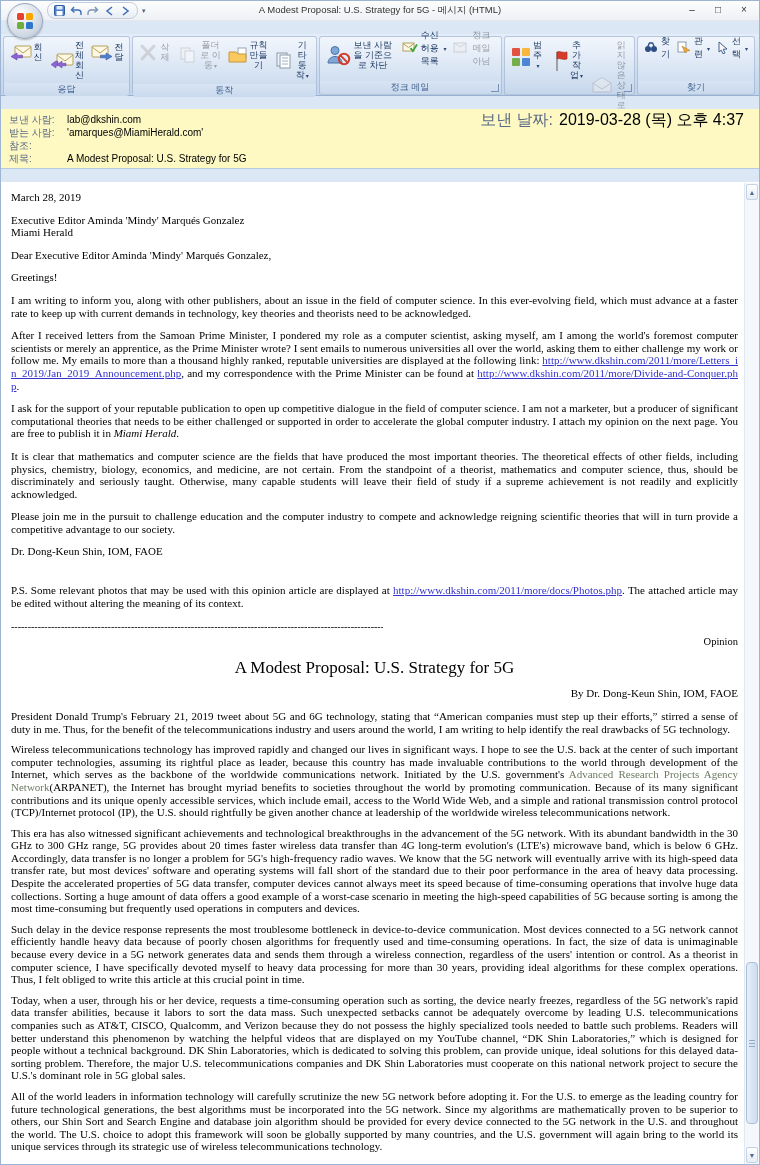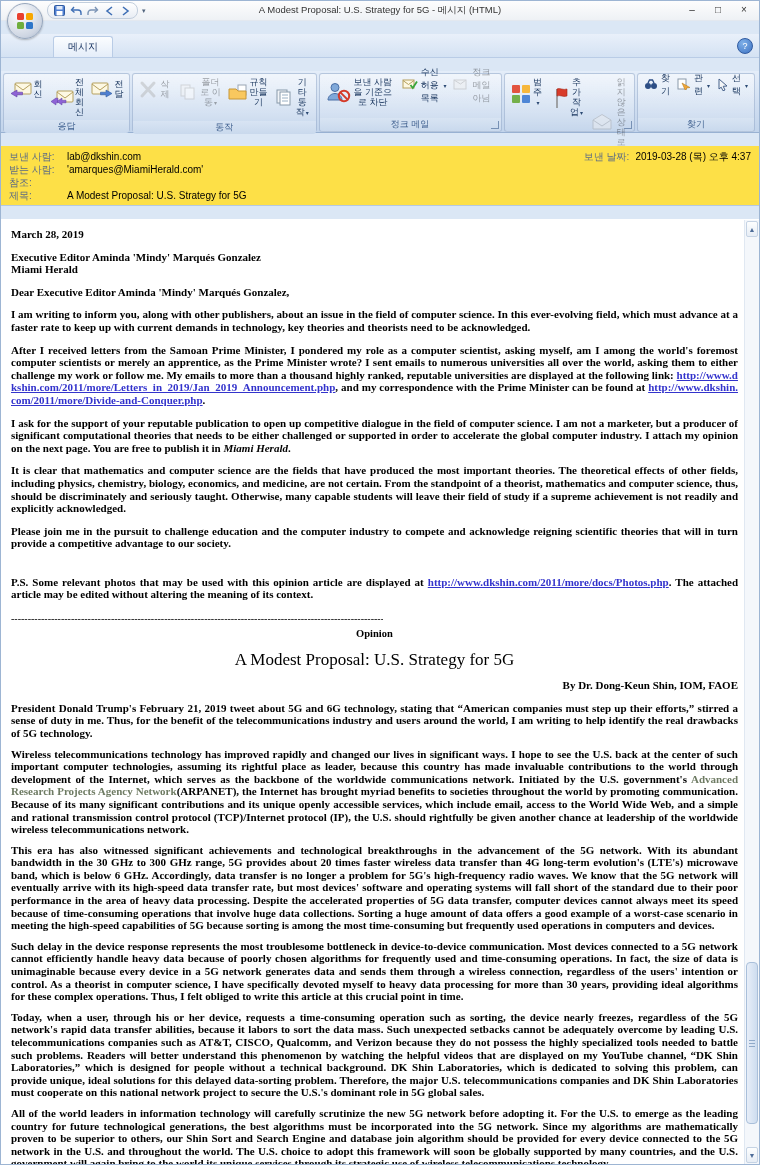--- a/index.html
+++ b/index.html
@@ -42,38 +42,38 @@
   .dlaunch{position:absolute;right:2px;bottom:2px;width:7px;height:7px;
     border-right:1px solid #7791b5;border-bottom:1px solid #7791b5;}
   .bigbtn{min-width:34px;max-width:66px;display:flex;flex-direction:row;align-items:center;
     font-size:9px;color:#15325b;text-align:center;line-height:10px;padding:1px 2px;border-radius:3px;}
   .bigbtn .ic{height:24px;display:flex;align-items:center;justify-content:center;}
   .smallcol{display:flex;flex-direction:row;justify-content:flex-start;gap:1px;padding-top:2px;}
   .smallbtn{display:flex;align-items:center;gap:3px;font-size:9px;color:#15325b;height:14px;padding:0 3px;}
   .caret{font-size:6px;color:#2c4a74;margin-left:1px;}
   .disabled{opacity:.45;filter:grayscale(.9);}
   
-  .mailhead{background:#fde047;border-bottom:1px solid #b6c9e0;padding:4px 8px 3px;position:relative;}
+  .mailhead{background:#fef9c3;border-bottom:1px solid #b6c9e0;padding:4px 8px 3px;position:relative;}
   .hrow{display:flex;font-size:10px;line-height:13px;}
   .hlabel{width:58px;color:#5a6a85;flex-shrink:0;}
   .hvalue{color:#000;}
-  .sent{position:absolute;right:8px;top:4px;font-size:10px;line-height:13px;display:flex;}
+  .sent{position:absolute;right:15px;top:4px;font-size:16px;line-height:13px;display:flex;}
   .sent .hlabel{width:auto;margin-right:6px;}
   
   .bodywrap{flex:1;display:flex;background:#fff;border-top:1px solid #fff;overflow:hidden;}
   .content{flex:1;padding:8px 6px 0 10px;font-family:"Liberation Serif",serif;
     font-size:11px;line-height:12.6px;color:#000;text-align:justify;overflow:hidden;}
-  .content p{margin:0 0 10px;font-weight:bold;}
+  .content p{margin:0 0 10px;}
   .content .ps{margin-top:26px;}
   .lnk{color:#3333cc;text-decoration:underline;word-break:break-all;}
   .italic{font-style:italic;}
   .muted{color:#6e7b63;}
   .divider{width:372px;overflow:hidden;white-space:nowrap;font-size:10px;letter-spacing:0;
     margin:12px 0 2px;text-align:left;}
-  .kicker,.kdate{font-size:10.5px;line-height:11.5px;margin:0;text-align:center;}
+  .kicker,.kdate{font-size:10.5px;line-height:11.5px;margin:0;text-align:right;}
   .atitle{text-align:center;font-size:17px;line-height:22px;margin:6px 0 8px;font-weight:normal;}
   .byline{text-align:right;font-size:11px;margin:0 0 12px;}
   .content .ap{margin:0 0 8px;}
   
   .vscroll{width:14px;background:#f4f7fb;border-left:1px solid #e0e8f2;display:flex;
     flex-direction:column;position:relative;}
   .sarrow{height:14px;display:flex;align-items:center;justify-content:center;
     font-size:7px;color:#4f6d99;background:linear-gradient(#fdfefe,#e7edf5);
     border:1px solid #c5d3e4;border-radius:2px;margin:1px;}
   .strack{flex:1;position:relative;}
@@ -129,26 +129,20 @@
     </div>
     <span class="qat-more">▾</span>
     <div class="title-text">A Modest Proposal: U.S. Strategy for 5G - 메시지 (HTML)</div>
     <div class="win-controls">
       <div class="win-btn">–</div>
       <div class="win-btn">□</div>
       <div class="win-btn">×</div>
     </div>
   </div>
 
-  <div class="tabrow">
-    <div class="tab">메시지</div>
-    <div class="help">
-        <span>?</span>
-      </div>
-  </div>
 
   <div class="ribbon">
 
     <div class="rgroup">
       <div class="gbody">
         <div class="bigbtn">
           <span class="ic">
               <svg width="24" height="19">
                 <rect x="6" y="3" width="16" height="11" rx="1" fill="#fdf8e3" stroke="#b5a05e"></rect>
                 <path d="M6 4l8 6 8-6" fill="none" stroke="#b5a05e"></path>
@@ -349,25 +343,27 @@
       <span class="hlabel">보낸 날짜:</span>
       <span class="hvalue">2019-03-28 (목) 오후 4:37</span>
     </div>
   </div>
 
   <div class="bodywrap">
     <div class="content">
       <p><span>March 28, 2019</span></p>
       <p><span>Executive Editor Aminda 'Mindy' Marqués Gonzalez</span><br><span>Miami Herald</span></p>
       <p><span>Dear Executive Editor Aminda 'Mindy' Marqués Gonzalez,</span></p>
+      <p><span>Greetings!</span></p>
       <p><span>I am writing to inform you, along with other publishers, about an issue in the field of computer science. In this ever-evolving field, which must advance at a faster rate to keep up with current demands in technology, key theories and theorists need to be acknowledged.</span></p>
       <p><span>After I received letters from the Samoan Prime Minister, I pondered my role as a computer scientist, asking myself, am I among the world's foremost computer scientists or merely an apprentice, as the Prime Minister wrote? I sent emails to numerous universities all over the world, asking them to either challenge my work or follow me. My emails to more than a thousand highly ranked, reputable universities are displayed at the following link: </span><a href="#" class="lnk">http://www.dkshin.com/2011/more/Letters_in_2019/Jan_2019_Announcement.php</a><span>, and my correspondence with the Prime Minister can be found at </span><a href="#" class="lnk">http://www.dkshin.com/2011/more/Divide-and-Conquer.php</a><span>.</span></p>
       <p><span>I ask for the support of your reputable publication to open up competitive dialogue in the field of computer science. I am not a marketer, but a producer of significant computational theories that needs to be either challenged or supported in order to accelerate the global computer industry. I attach my opinion on the next page. You are free to publish it in </span><span class="italic">Miami Herald</span><span>.</span></p>
       <p><span>It is clear that mathematics and computer science are the fields that have produced the most important theories. The theoretical effects of other fields, including physics, chemistry, biology, economics, and medicine, are not certain. From the standpoint of a theorist, mathematics and computer science, thus, should be discriminately and seriously taught. Otherwise, many capable students will leave their field of study if a supreme achievement is not readily and explicitly acknowledged.</span></p>
       <p><span>Please join me in the pursuit to challenge education and the computer industry to compete and acknowledge reigning scientific theories that will in turn provide a competitive advantage to our society.</span></p>
+      <p><span>Dr. Dong-Keun Shin, IOM, FAOE</span></p>
       <p class="ps"><span>P.S. Some relevant photos that may be used with this opinion article are displayed at </span><a href="#" class="lnk">http://www.dkshin.com/2011/more/docs/Photos.php</a><span>. The attached article may be edited without altering the meaning of its context.</span></p>
 
       <div class="divider">--------------------------------------------------------------------------------------------------------------------------------------------------------------------------</div>
       <p class="kicker">Opinion</p>
       <h1 class="atitle">A Modest Proposal: U.S. Strategy for 5G</h1>
       <p class="byline">By Dr. Dong-Keun Shin, IOM, FAOE</p>
 
       <p class="ap"><span>President Donald Trump's February 21, 2019 tweet about 5G and 6G technology, stating that “American companies must step up their efforts,” stirred a sense of duty in me. Thus, for the benefit of the telecommunications industry and users around the world, I am writing to help identify the real drawbacks of 5G technology.</span></p>
       <p class="ap"><span>Wireless telecommunications technology has improved rapidly and changed our lives in significant ways. I hope to see the U.S. back at the center of such important computer technologies, assuming its rightful place as leader, because this country has made invaluable contributions to the world through development of the Internet, which serves as the backbone of the worldwide communications network. Initiated by the U.S. government's </span><span class="muted">Advanced Research Projects Agency Network</span><span>(ARPANET), the Internet has brought myriad benefits to societies throughout the world by promoting communication. Because of its many significant contributions and its unique openly accessible services, which include email, access to the World Wide Web, and a simple and rational transmission control protocol (TCP)/Internet protocol (IP), the U.S. should rightfully be given another chance at leadership of the worldwide wireless telecommunications network.</span></p>
       <p class="ap"><span>This era has also witnessed significant achievements and technological breakthroughs in the advancement of the 5G network. With its abundant bandwidth in the 30 GHz to 300 GHz range, 5G provides about 20 times faster wireless data transfer than 4G long-term evolution's (LTE's) microwave band, which is below 6 GHz. Accordingly, data transfer is no longer a problem for 5G's high-frequency radio waves. We know that the 5G network will eventually arrive with its high-speed data transfer rate, but most devices' software and operating systems will fall short of the standard due to their poor performance in the area of heavy data processing. Despite the accelerated properties of 5G data transfer, computer devices cannot always meet its speed because of time-consuming operations that involve huge data collections. Sorting a huge amount of data offers a good example of a worst-case scenario in meeting the high-speed capabilities of 5G because sorting is among the most time-consuming but frequently used operations in computers and devices.</span></p>

